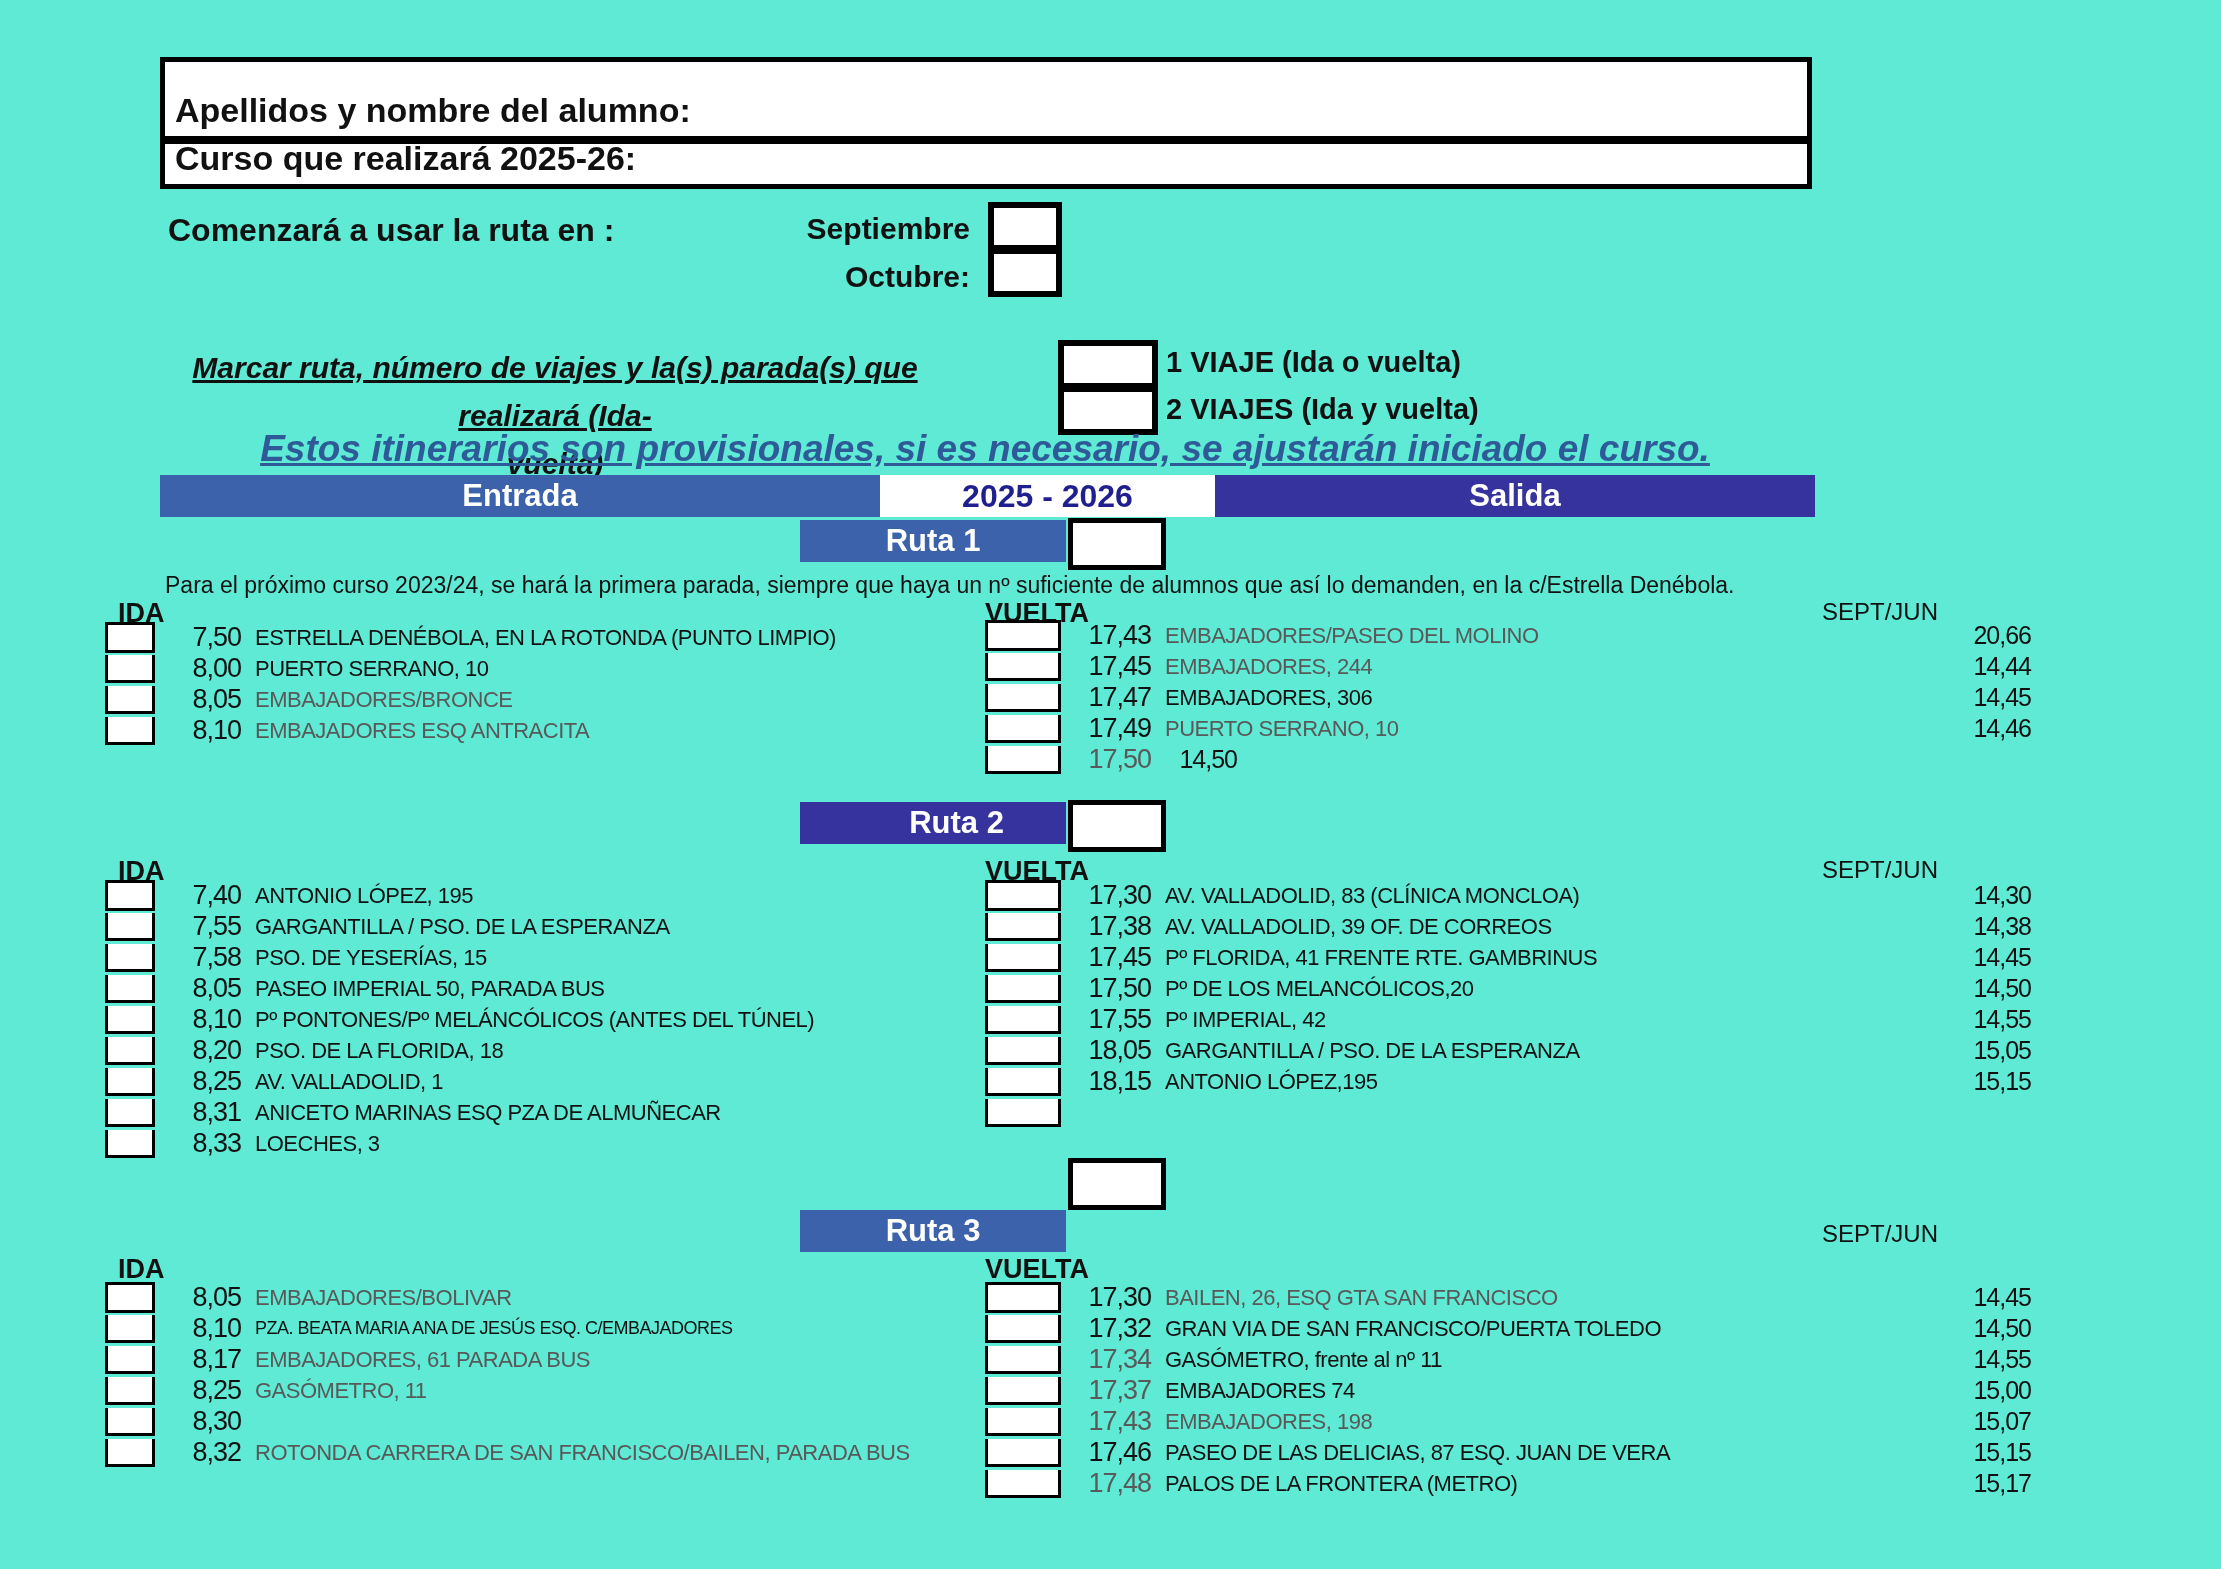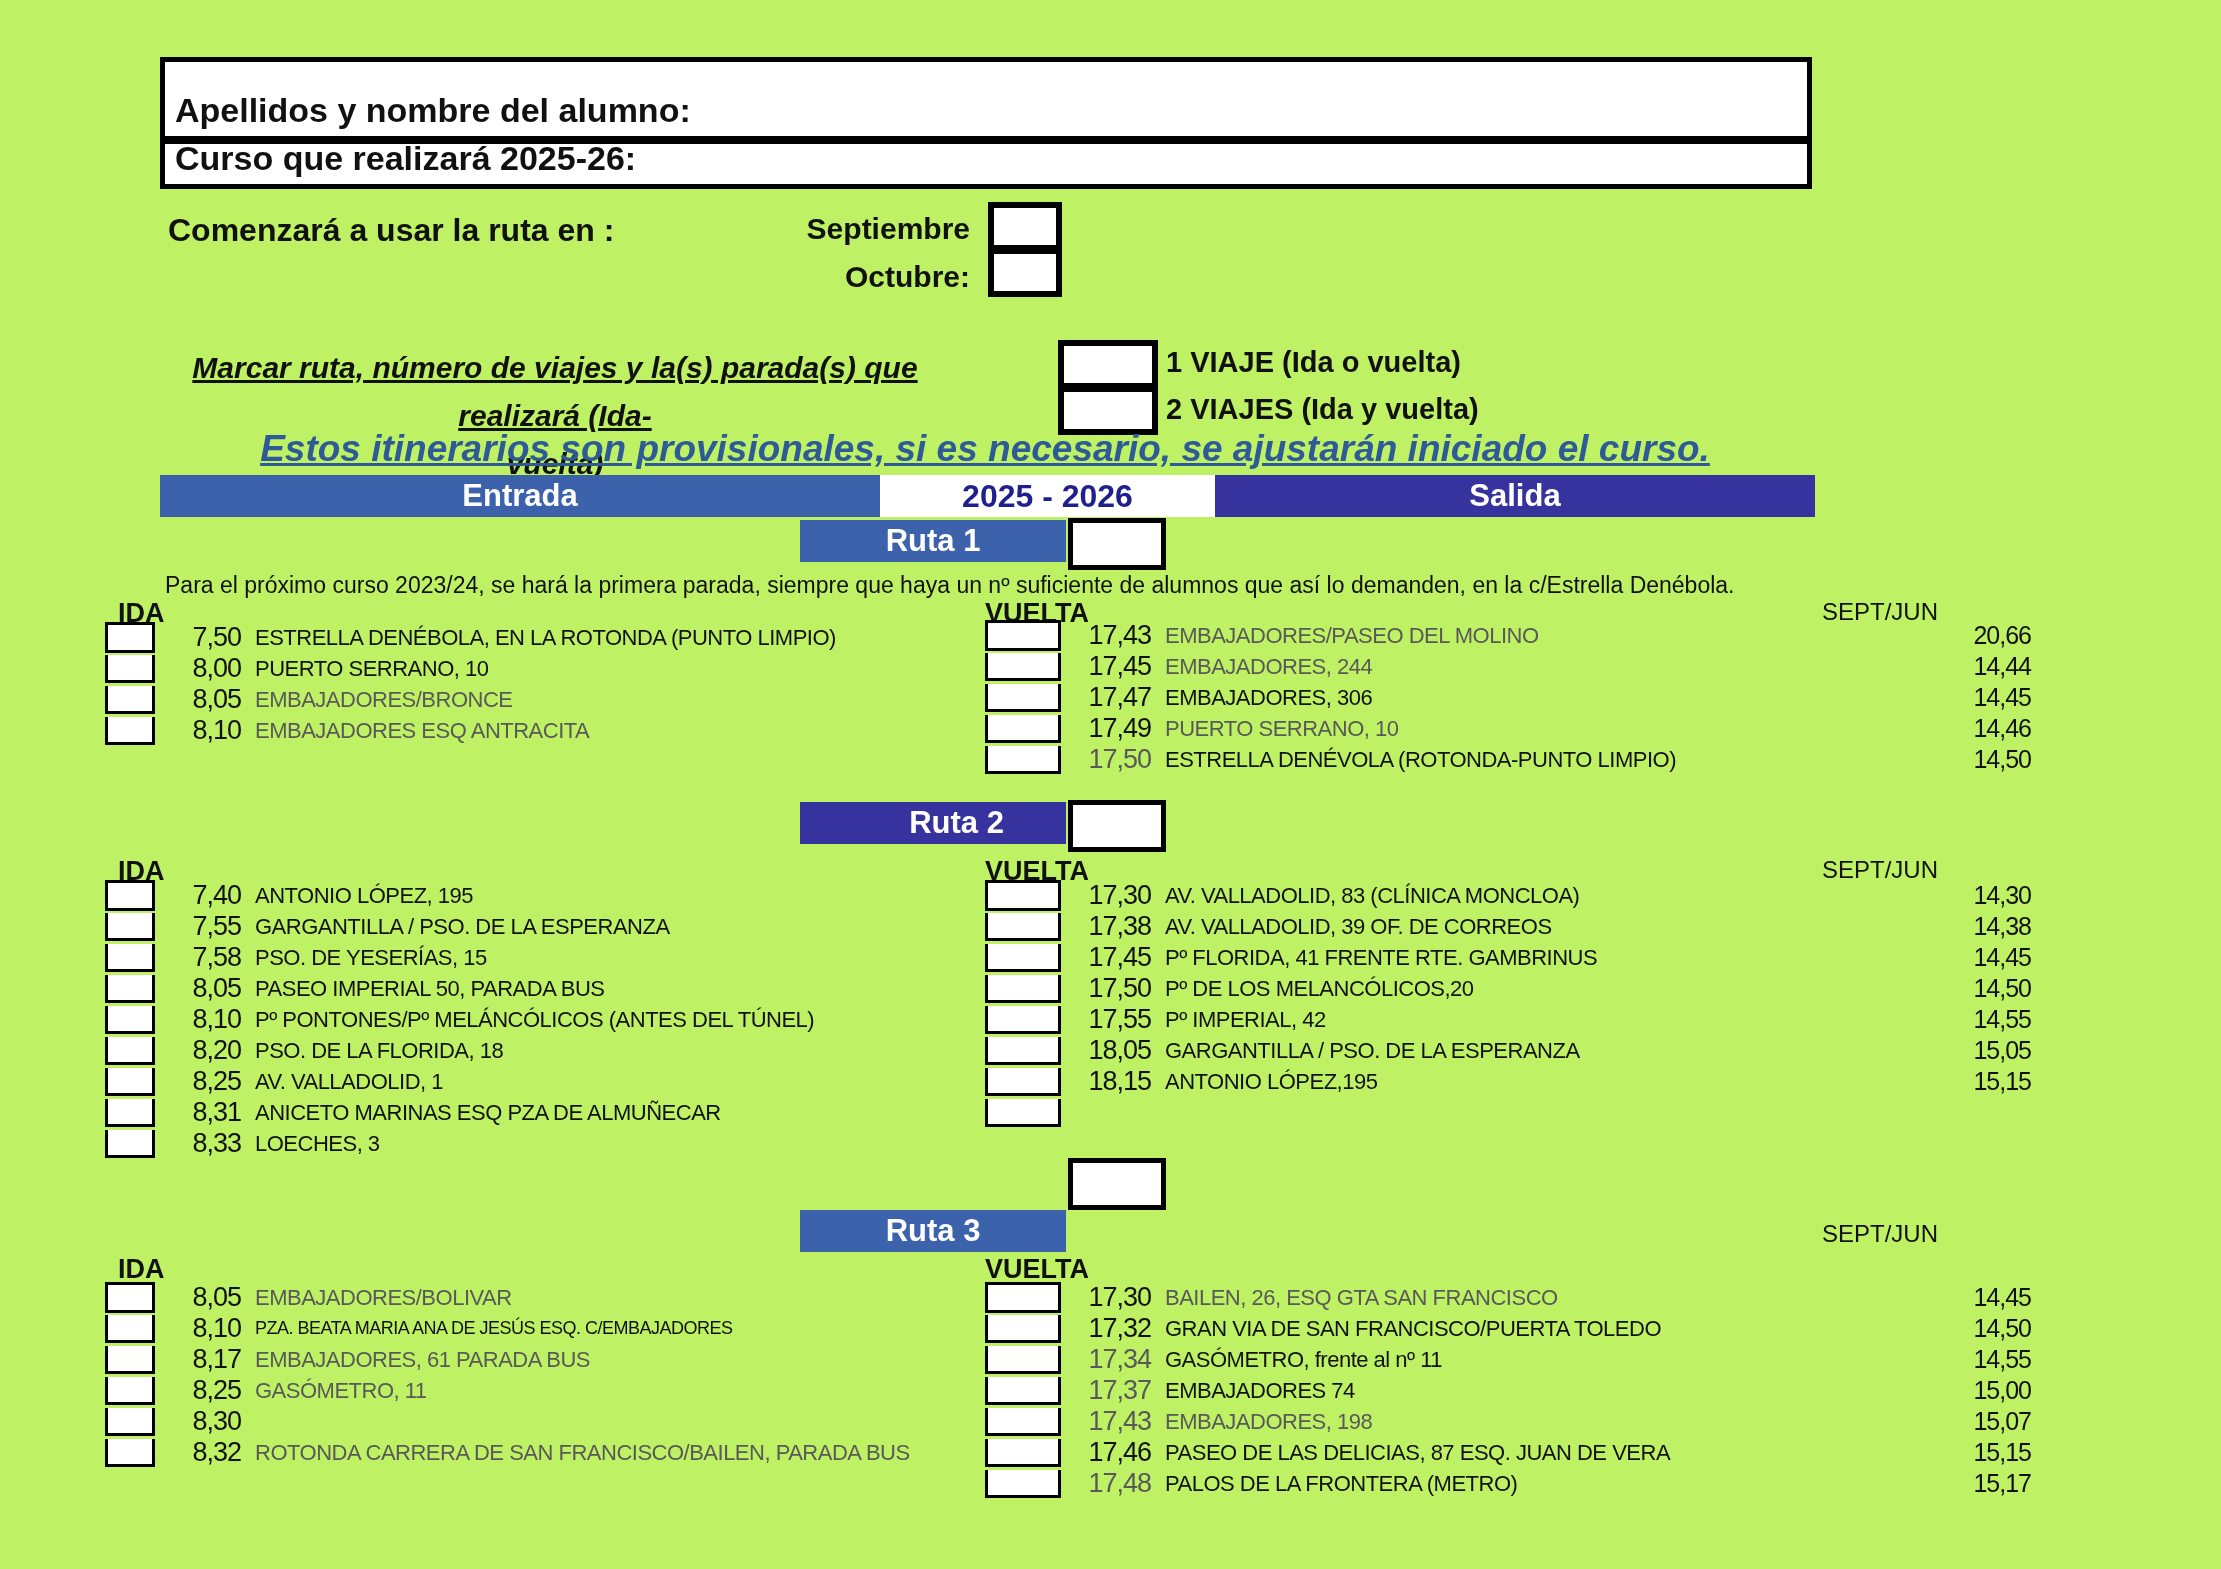--- a/index.html
+++ b/index.html
@@ -1,18 +1,18 @@
 <!DOCTYPE html>
 <html style="--ink: #111111; --muted: #595959; --bar-steel: #3b62ab; --bar-indigo: #37339e; --year-text: #1f1f8f; --provisional: #2e5b97;"><head>
 <meta charset="utf-8">
 <style>
   * { margin:0; padding:0; box-sizing:border-box; }
   html,body { background:#ffffff; }
   .page {
-    position:relative; width:2221px; height:1569px; background:#bef264;
+    position:relative; width:2221px; height:1569px; background:#5eead4;
     font-family:"Liberation Sans", sans-serif; color:var(--ink); overflow:hidden;
   }
   .abs { position:absolute; }
 
   
   .field-box { border:5px solid #000; background:#fff; display:flex; align-items:flex-end; padding:4px 10px 6px 10px; }
   .field-box .flabel { font-weight:bold; font-size:34px; }
   #box-student { left:160px; top:57px;  width:1652px; height:84px; }
   #box-course  { left:160px; top:139px; width:1652px; height:50px; }
 
@@ -172,21 +172,20 @@
   <div class="row vrow">
     <span class="cb"></span>
     <span class="time">17,49</span>
     <span class="stop muted">PUERTO SERRANO, 10</span>
     <span class="sept">14,46</span>
   </div>
 
   <div class="row vrow">
     <span class="cb"></span>
     <span class="time muted">17,50</span>
-    <span class="stop">ESTRELLA DENÉVOLA (ROTONDA-PUNTO LIMPIO)</span>
     <span class="sept">14,50</span>
   </div>
 </div>
 
   <div class="abs route-bar bar-indigo" id="ruta2-bar">Ruta 2</div>
   <div class="abs route-cb" id="ruta2-cb"></div>
   <div class="abs col-label" id="r2-ida-label">IDA</div>
   <div class="abs col-label" id="r2-vuelta-label">VUELTA</div>
   <div class="abs septjun" id="r2-sj-label">SEPT/JUN</div>
   <div class="abs rows ida-rows" id="r2-ida">

